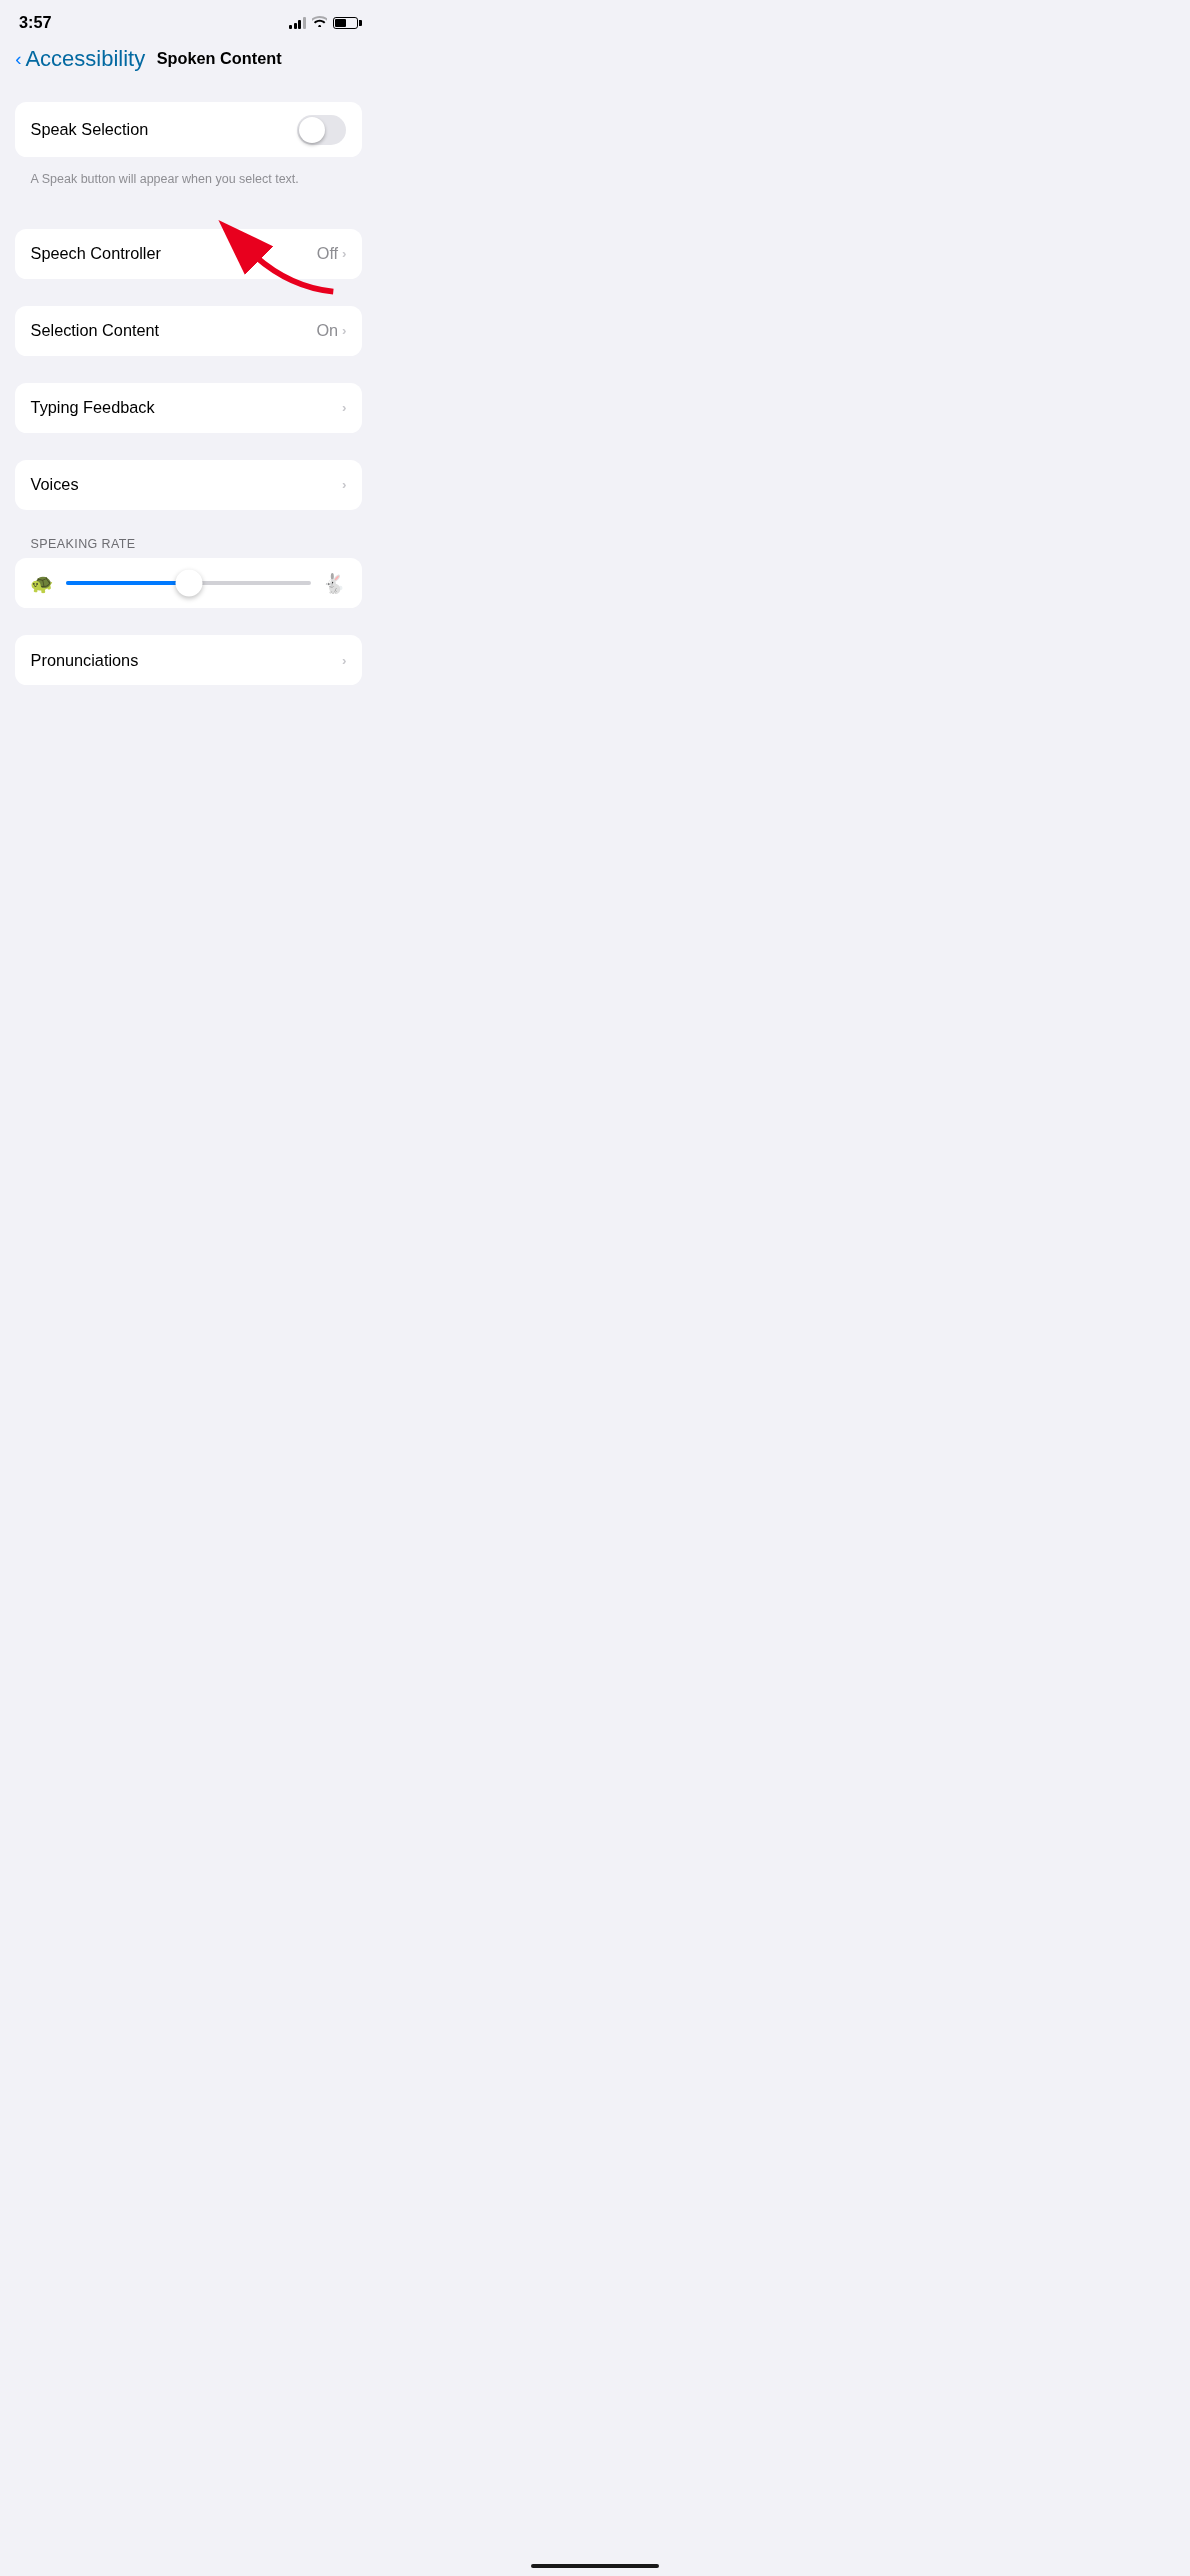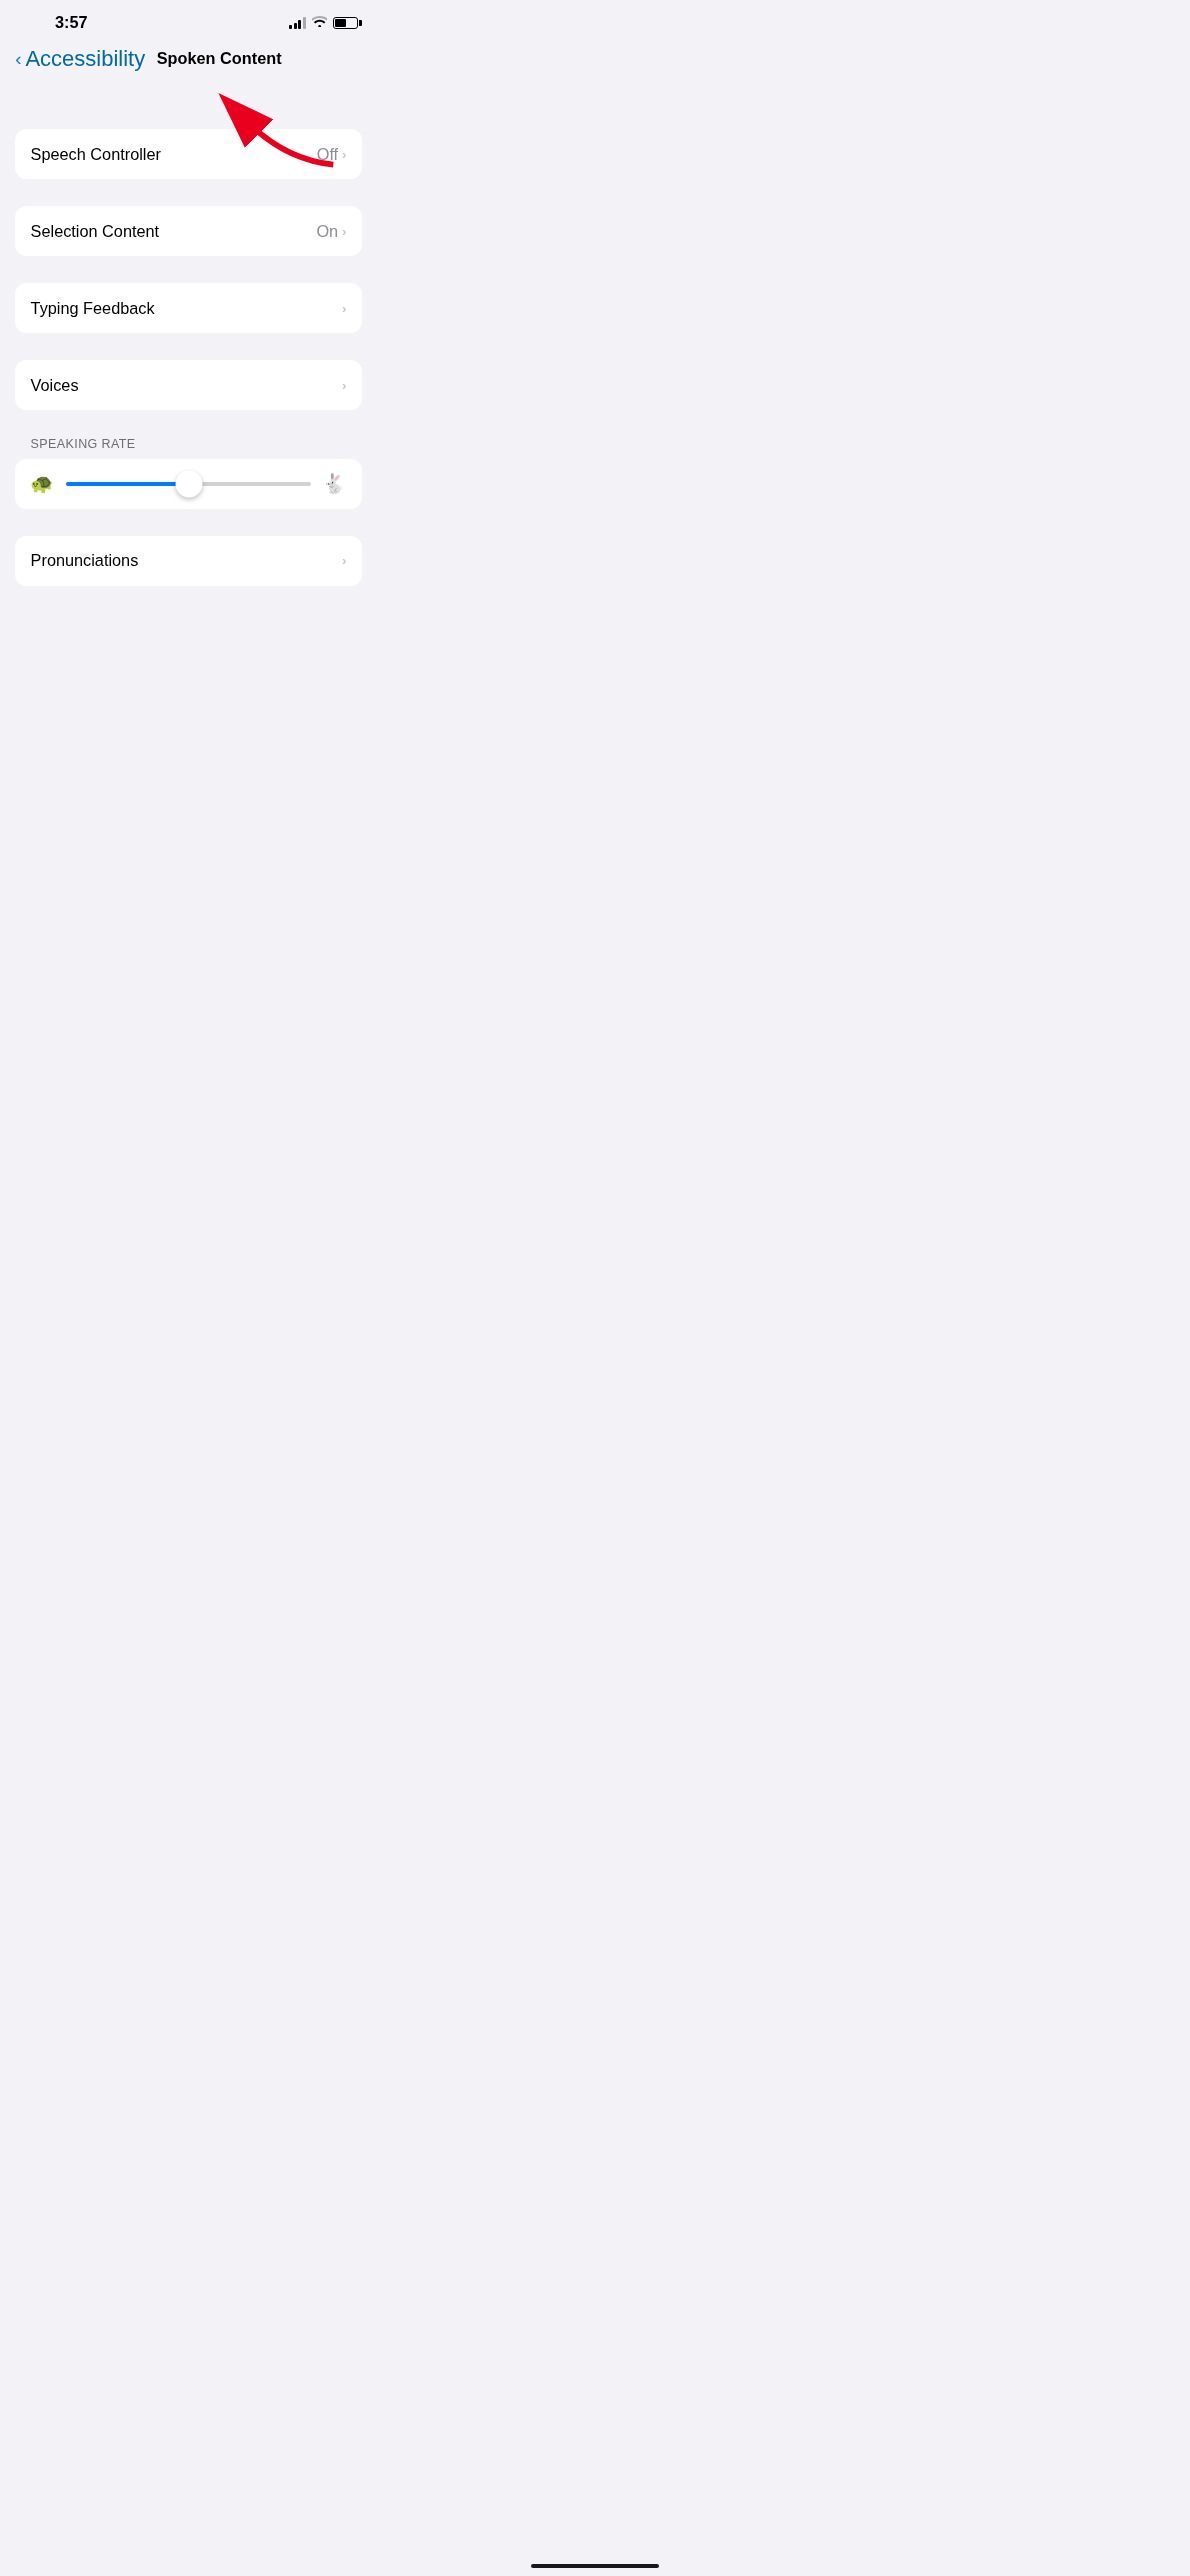--- a/index.html
+++ b/index.html
@@ -14,21 +14,20 @@
       overflow-x: hidden;
     }
 
     
     .status-bar {
       display: flex;
       justify-content: space-between;
       align-items: center;
       padding: 13.4px 19px 7.7px;
       background: #f2f2f7;
-      margin-left: 36px;
     }
 
     .status-time {
       font-size: 16.3px;
       font-weight: 600;
       color: #000;
     }
 
     .status-icons {
       display: flex;
@@ -323,20 +322,31 @@
 <div class="nav-header">
   <a class="back-button" href="#">
     <span class="back-chevron">‹</span>
     <span class="back-label">Accessibility</span>
   </a>
   <span class="page-title">Spoken Content</span>
 </div>
 
 <div class="content">
 
+  <div class="section-wrapper">
+    <div class="settings-group">
+      <div class="settings-row">
+        <span class="row-label">Speak Selection</span>
+        <div class="toggle off">
+          <div class="toggle-thumb"></div>
+        </div>
+      </div>
+    </div>
+    <div class="description-text">A Speak button will appear when you select text.</div>
+  </div>
 
   <div class="section-wrapper" style="position:relative;">
 
     <svg style="position:absolute; top:-19px; right:19px; width:173px; height:96px; pointer-events:none; z-index:50;" viewBox="0 0 180 100">
       <defs>
         <marker id="arrowhead" markerWidth="10" markerHeight="7" refX="3" refY="3.5" orient="auto">
           <polygon points="0 0, 10 3.5, 0 7" fill="#e8001e"></polygon>
         </marker>
       </defs>
       <path d="M 170 85 Q 120 80 80 40" stroke="#e8001e" stroke-width="6" fill="none" marker-end="url(#arrowhead)"></path>

